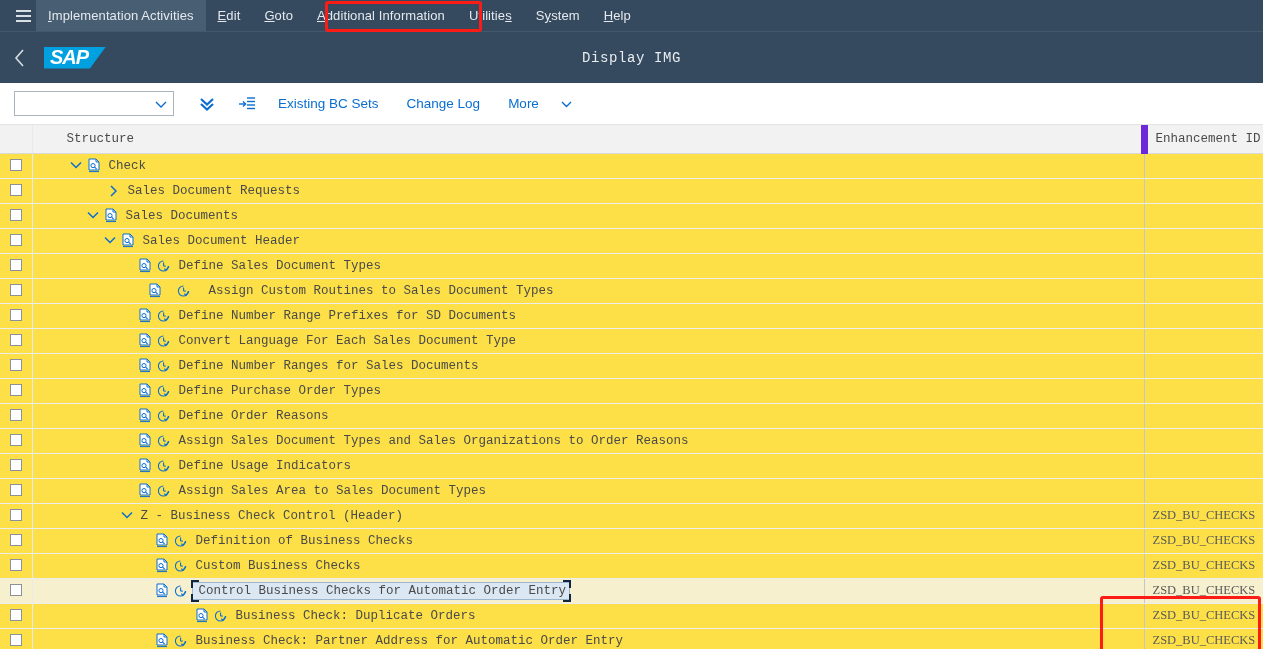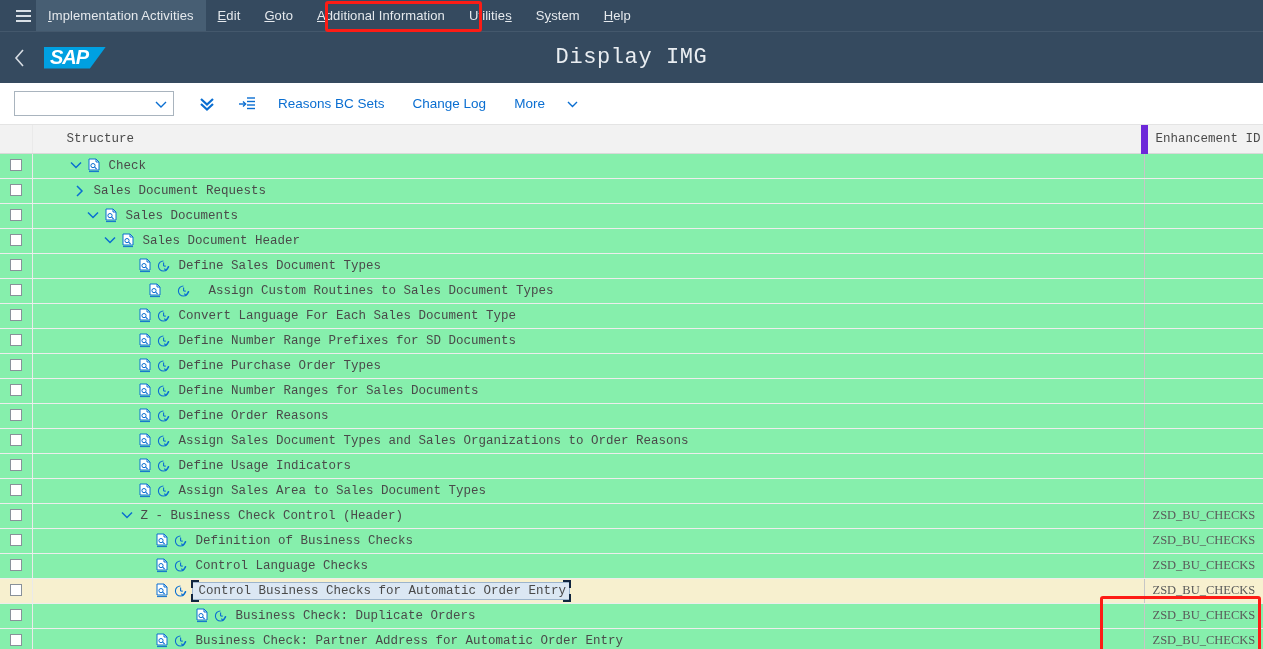--- a/index.html
+++ b/index.html
@@ -86,21 +86,21 @@
     font-style: italic;
     letter-spacing: -1px;
     padding-left: 6px;
     font-family: "Liberation Sans", sans-serif;
   }
   .shell-title {
     position: absolute;
     left: 0; right: 0;
     text-align: center;
     color: #e9edf1;
-    font-size: 22px;
+    font-size: 14px;
     font-family: "Liberation Mono", monospace;
     letter-spacing: 0.6px;
     pointer-events: none;
   }
 
   
   .toolbar {
     height: 42px;
     background: #ffffff;
     display: flex;
@@ -131,21 +131,21 @@
     cursor: pointer;
     white-space: nowrap;
   }
   .tb-link.more { display: flex; align-items: flex-end; gap: 22px; }
 
   
   .table-wrap {
     position: relative;
     height: 525px;
     overflow: hidden;
-    background: #86efac;
+    background: #fde047;
   }
   table.grid {
     width: 1263px;
     border-collapse: collapse;
     table-layout: fixed;
     font-family: "Liberation Mono", monospace;
     font-size: 12.5px;
     color: #4a4a4a;
   }
   table.grid col.c-chk   { width: 32px; }
@@ -291,21 +291,21 @@
     <svg width="18" height="16" viewBox="0 0 18 16">
       <line x1="1" y1="8" x2="7" y2="8" stroke="#0a6ed1" stroke-width="1.4"></line>
       <polyline points="5,5.5 7.6,8 5,10.5" fill="none" stroke="#0a6ed1" stroke-width="1.4"></polyline>
       <line x1="9" y1="2" x2="17" y2="2" stroke="#0a6ed1" stroke-width="1.4"></line>
       <line x1="9" y1="5.5" x2="17" y2="5.5" stroke="#0a6ed1" stroke-width="1.4"></line>
       <line x1="9" y1="9" x2="17" y2="9" stroke="#0a6ed1" stroke-width="1.4"></line>
       <line x1="9" y1="12.5" x2="17" y2="12.5" stroke="#0a6ed1" stroke-width="1.4"></line>
     </svg>
   </div>
 
-  <div class="tb-link">Reasons BC Sets</div>
+  <div class="tb-link">Existing BC Sets</div>
   <div class="tb-link">Change Log</div>
   <div class="tb-link more">
     <span>More</span>
     <span>
       <svg width="11" height="7" viewBox="0 0 11 7">
         <polyline points="1,1 5.5,5.5 10,1" fill="none" stroke="#0a6ed1" stroke-width="1.4"></polyline>
       </svg>
     </span>
   </div>
 </div>
@@ -344,21 +344,21 @@
                 </svg>
               </span>
               <span class="lbl">Check</span>
             </div>
           </td>
           <td class="c-enh"></td>
         </tr>
         <tr>
           <td class="c-chk"><span class="chkbox"></span></td>
           <td class="c-struct">
-            <div class="cellflex" style="padding-left: 40px;">
+            <div class="cellflex" style="padding-left: 53px; margin-left: 21px;">
               <span class="twisty">
                 <svg width="9" height="12" viewBox="0 0 9 12">
                   <polyline points="2,1 7,6 2,11" fill="none" stroke="#0a6ed1" stroke-width="1.5"></polyline>
                 </svg>
               </span>
               <span class="lbl">Sales Document Requests</span>
             </div>
           </td>
           <td class="c-enh"></td>
         </tr>
@@ -477,20 +477,47 @@
                 </svg>
               </span>
               <span class="ico">
                 <svg width="14" height="14" viewBox="0 0 14 14">
                   <path d="M11.4 7 A5 5 0 1 1 6.4 2" fill="none" stroke="#0a6ed1" stroke-width="1.1"></path>
                   <line x1="6.6" y1="3.6" x2="6.6" y2="7.1" stroke="#0a6ed1" stroke-width="1.1"></line>
                   <line x1="6.6" y1="7.1" x2="8.8" y2="7.1" stroke="#0a6ed1" stroke-width="1.1"></line>
                   <polyline points="7.4,9.6 8.9,11.4 12,7.4" fill="none" stroke="#0a6ed1" stroke-width="1.2"></polyline>
                 </svg>
               </span>
+              <span class="lbl">Define Number Range Prefixes for SD Documents</span>
+            </div>
+          </td>
+          <td class="c-enh"></td>
+        </tr>
+        <tr>
+          <td class="c-chk"><span class="chkbox"></span></td>
+          <td class="c-struct">
+            <div class="cellflex" style="padding-left: 87px;">
+              <span class="twisty blank"></span>
+              <span class="ico">
+                <svg width="14" height="15" viewBox="0 0 14 15">
+                  <path d="M2 1 H9 L12 4 V12 H2 Z" fill="#ffffff" stroke="#0a6ed1" stroke-width="1"></path>
+                  <path d="M9 1 V4 H12" fill="none" stroke="#0a6ed1" stroke-width="1"></path>
+                  <circle cx="6" cy="7.6" r="2.1" fill="none" stroke="#0a6ed1" stroke-width="1"></circle>
+                  <line x1="7.6" y1="9.2" x2="9.6" y2="11" stroke="#0a6ed1" stroke-width="1.1"></line>
+                  <line x1="2" y1="13.6" x2="12" y2="13.6" stroke="#0a6ed1" stroke-width="1"></line>
+                </svg>
+              </span>
+              <span class="ico">
+                <svg width="14" height="14" viewBox="0 0 14 14">
+                  <path d="M11.4 7 A5 5 0 1 1 6.4 2" fill="none" stroke="#0a6ed1" stroke-width="1.1"></path>
+                  <line x1="6.6" y1="3.6" x2="6.6" y2="7.1" stroke="#0a6ed1" stroke-width="1.1"></line>
+                  <line x1="6.6" y1="7.1" x2="8.8" y2="7.1" stroke="#0a6ed1" stroke-width="1.1"></line>
+                  <polyline points="7.4,9.6 8.9,11.4 12,7.4" fill="none" stroke="#0a6ed1" stroke-width="1.2"></polyline>
+                </svg>
+              </span>
               <span class="lbl">Convert Language For Each Sales Document Type</span>
             </div>
           </td>
           <td class="c-enh"></td>
         </tr>
         <tr>
           <td class="c-chk"><span class="chkbox"></span></td>
           <td class="c-struct">
             <div class="cellflex" style="padding-left: 87px;">
               <span class="twisty blank"></span>
@@ -504,21 +531,21 @@
                 </svg>
               </span>
               <span class="ico">
                 <svg width="14" height="14" viewBox="0 0 14 14">
                   <path d="M11.4 7 A5 5 0 1 1 6.4 2" fill="none" stroke="#0a6ed1" stroke-width="1.1"></path>
                   <line x1="6.6" y1="3.6" x2="6.6" y2="7.1" stroke="#0a6ed1" stroke-width="1.1"></line>
                   <line x1="6.6" y1="7.1" x2="8.8" y2="7.1" stroke="#0a6ed1" stroke-width="1.1"></line>
                   <polyline points="7.4,9.6 8.9,11.4 12,7.4" fill="none" stroke="#0a6ed1" stroke-width="1.2"></polyline>
                 </svg>
               </span>
-              <span class="lbl">Define Number Range Prefixes for SD Documents</span>
+              <span class="lbl">Define Number Ranges for Sales Documents</span>
             </div>
           </td>
           <td class="c-enh"></td>
         </tr>
         <tr>
           <td class="c-chk"><span class="chkbox"></span></td>
           <td class="c-struct">
             <div class="cellflex" style="padding-left: 87px;">
               <span class="twisty blank"></span>
               <span class="ico">
@@ -532,47 +559,20 @@
               </span>
               <span class="ico">
                 <svg width="14" height="14" viewBox="0 0 14 14">
                   <path d="M11.4 7 A5 5 0 1 1 6.4 2" fill="none" stroke="#0a6ed1" stroke-width="1.1"></path>
                   <line x1="6.6" y1="3.6" x2="6.6" y2="7.1" stroke="#0a6ed1" stroke-width="1.1"></line>
                   <line x1="6.6" y1="7.1" x2="8.8" y2="7.1" stroke="#0a6ed1" stroke-width="1.1"></line>
                   <polyline points="7.4,9.6 8.9,11.4 12,7.4" fill="none" stroke="#0a6ed1" stroke-width="1.2"></polyline>
                 </svg>
               </span>
               <span class="lbl">Define Purchase Order Types</span>
-            </div>
-          </td>
-          <td class="c-enh"></td>
-        </tr>
-        <tr>
-          <td class="c-chk"><span class="chkbox"></span></td>
-          <td class="c-struct">
-            <div class="cellflex" style="padding-left: 87px;">
-              <span class="twisty blank"></span>
-              <span class="ico">
-                <svg width="14" height="15" viewBox="0 0 14 15">
-                  <path d="M2 1 H9 L12 4 V12 H2 Z" fill="#ffffff" stroke="#0a6ed1" stroke-width="1"></path>
-                  <path d="M9 1 V4 H12" fill="none" stroke="#0a6ed1" stroke-width="1"></path>
-                  <circle cx="6" cy="7.6" r="2.1" fill="none" stroke="#0a6ed1" stroke-width="1"></circle>
-                  <line x1="7.6" y1="9.2" x2="9.6" y2="11" stroke="#0a6ed1" stroke-width="1.1"></line>
-                  <line x1="2" y1="13.6" x2="12" y2="13.6" stroke="#0a6ed1" stroke-width="1"></line>
-                </svg>
-              </span>
-              <span class="ico">
-                <svg width="14" height="14" viewBox="0 0 14 14">
-                  <path d="M11.4 7 A5 5 0 1 1 6.4 2" fill="none" stroke="#0a6ed1" stroke-width="1.1"></path>
-                  <line x1="6.6" y1="3.6" x2="6.6" y2="7.1" stroke="#0a6ed1" stroke-width="1.1"></line>
-                  <line x1="6.6" y1="7.1" x2="8.8" y2="7.1" stroke="#0a6ed1" stroke-width="1.1"></line>
-                  <polyline points="7.4,9.6 8.9,11.4 12,7.4" fill="none" stroke="#0a6ed1" stroke-width="1.2"></polyline>
-                </svg>
-              </span>
-              <span class="lbl">Define Number Ranges for Sales Documents</span>
             </div>
           </td>
           <td class="c-enh"></td>
         </tr>
         <tr>
           <td class="c-chk"><span class="chkbox"></span></td>
           <td class="c-struct">
             <div class="cellflex" style="padding-left: 87px;">
               <span class="twisty blank"></span>
               <span class="ico">
@@ -734,21 +734,21 @@
                 </svg>
               </span>
               <span class="ico">
                 <svg width="14" height="14" viewBox="0 0 14 14">
                   <path d="M11.4 7 A5 5 0 1 1 6.4 2" fill="none" stroke="#0a6ed1" stroke-width="1.1"></path>
                   <line x1="6.6" y1="3.6" x2="6.6" y2="7.1" stroke="#0a6ed1" stroke-width="1.1"></line>
                   <line x1="6.6" y1="7.1" x2="8.8" y2="7.1" stroke="#0a6ed1" stroke-width="1.1"></line>
                   <polyline points="7.4,9.6 8.9,11.4 12,7.4" fill="none" stroke="#0a6ed1" stroke-width="1.2"></polyline>
                 </svg>
               </span>
-              <span class="lbl">Control Language Checks</span>
+              <span class="lbl">Custom Business Checks</span>
             </div>
           </td>
           <td class="c-enh">ZSD_BU_CHECKS</td>
         </tr>
         <tr class="selected">
           <td class="c-chk"><span class="chkbox"></span></td>
           <td class="c-struct">
             <div class="cellflex" style="padding-left: 104px;">
               <span class="twisty blank"></span>
               <span class="ico">

